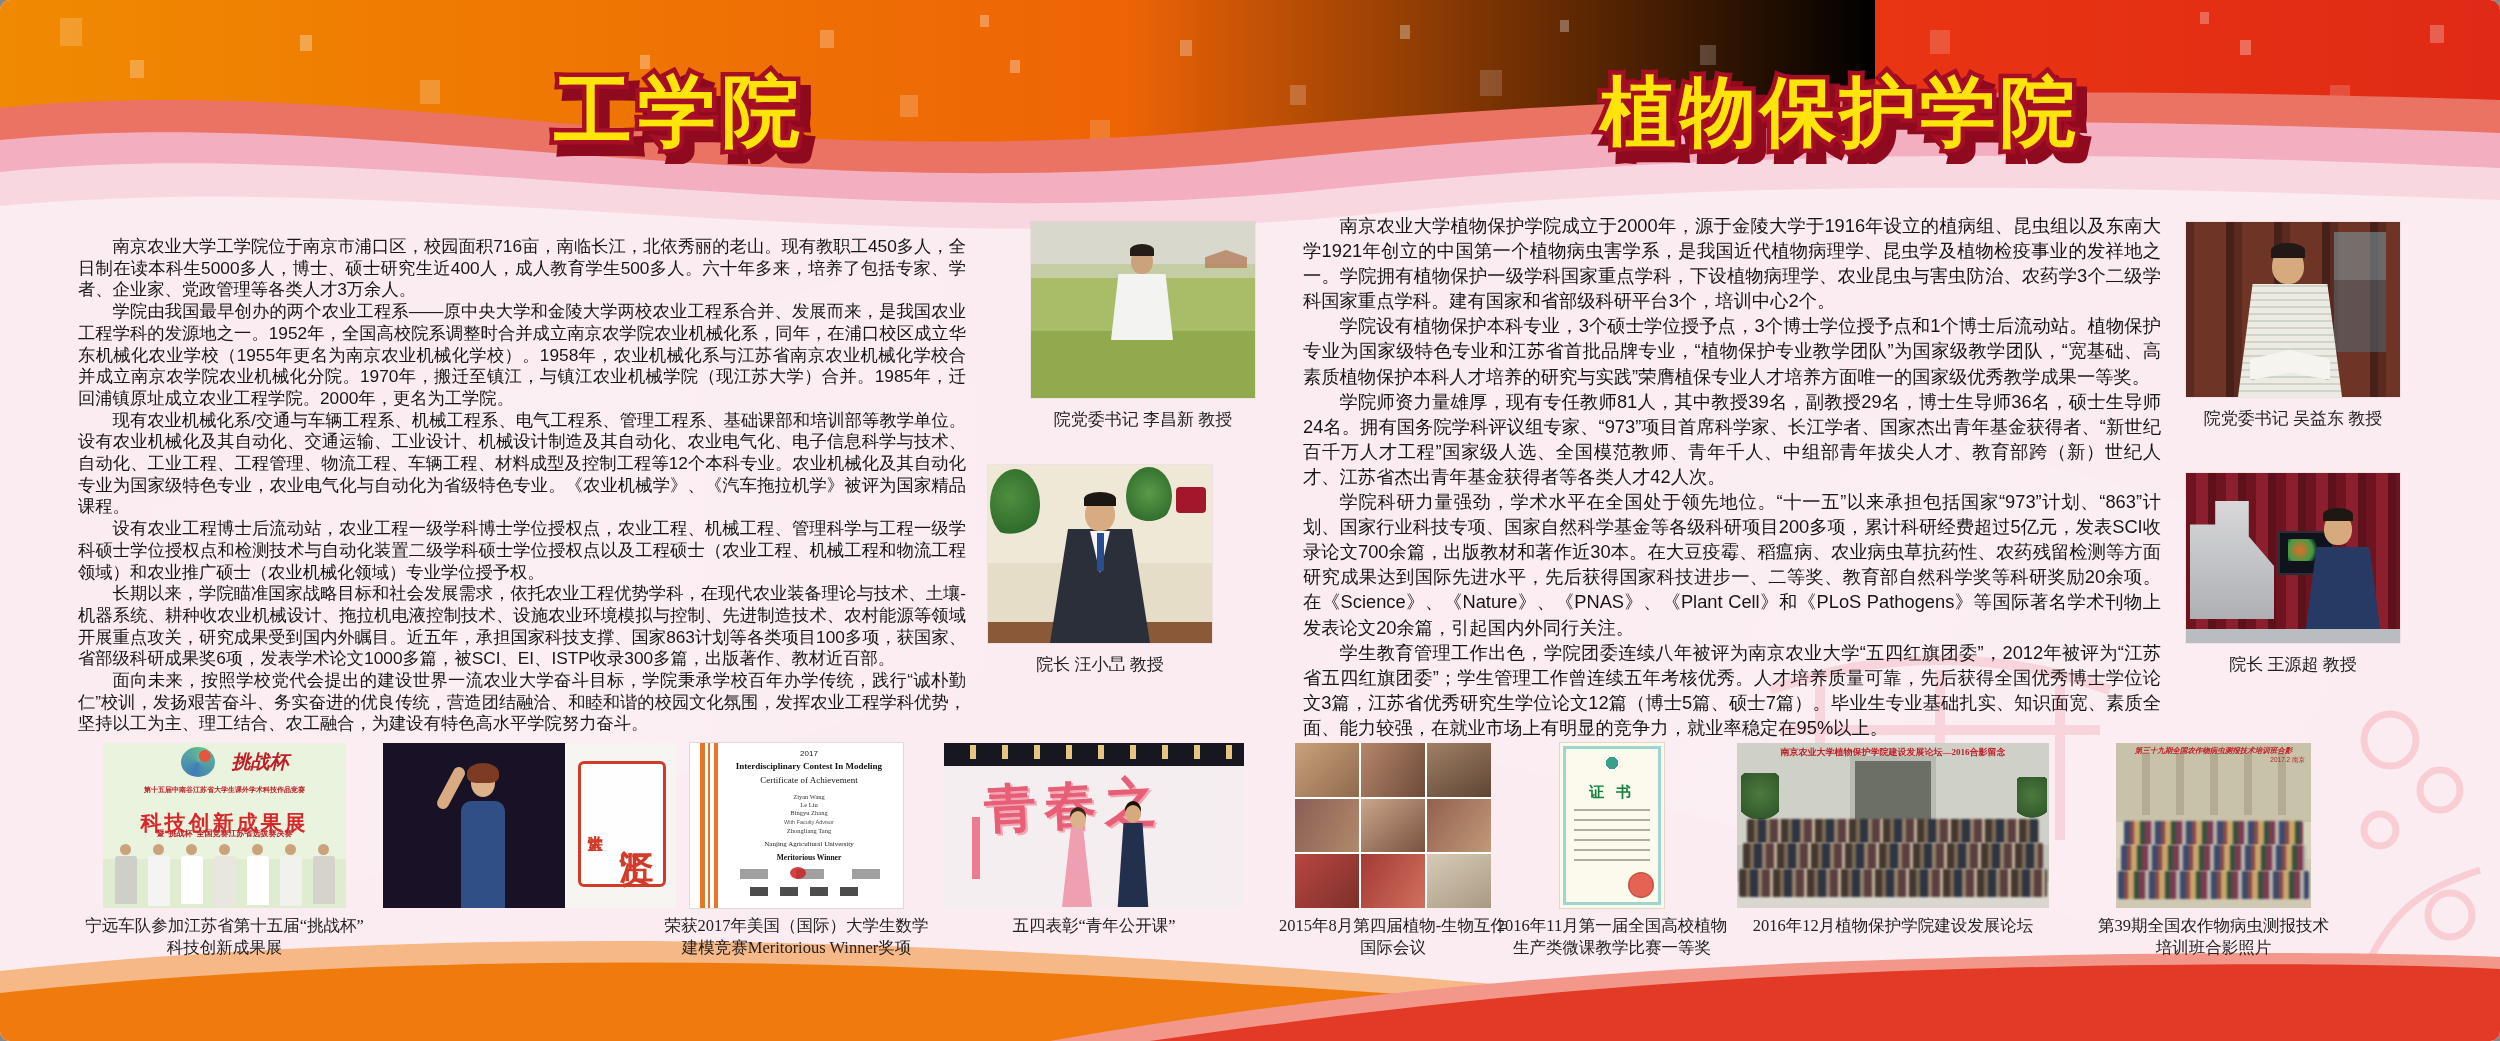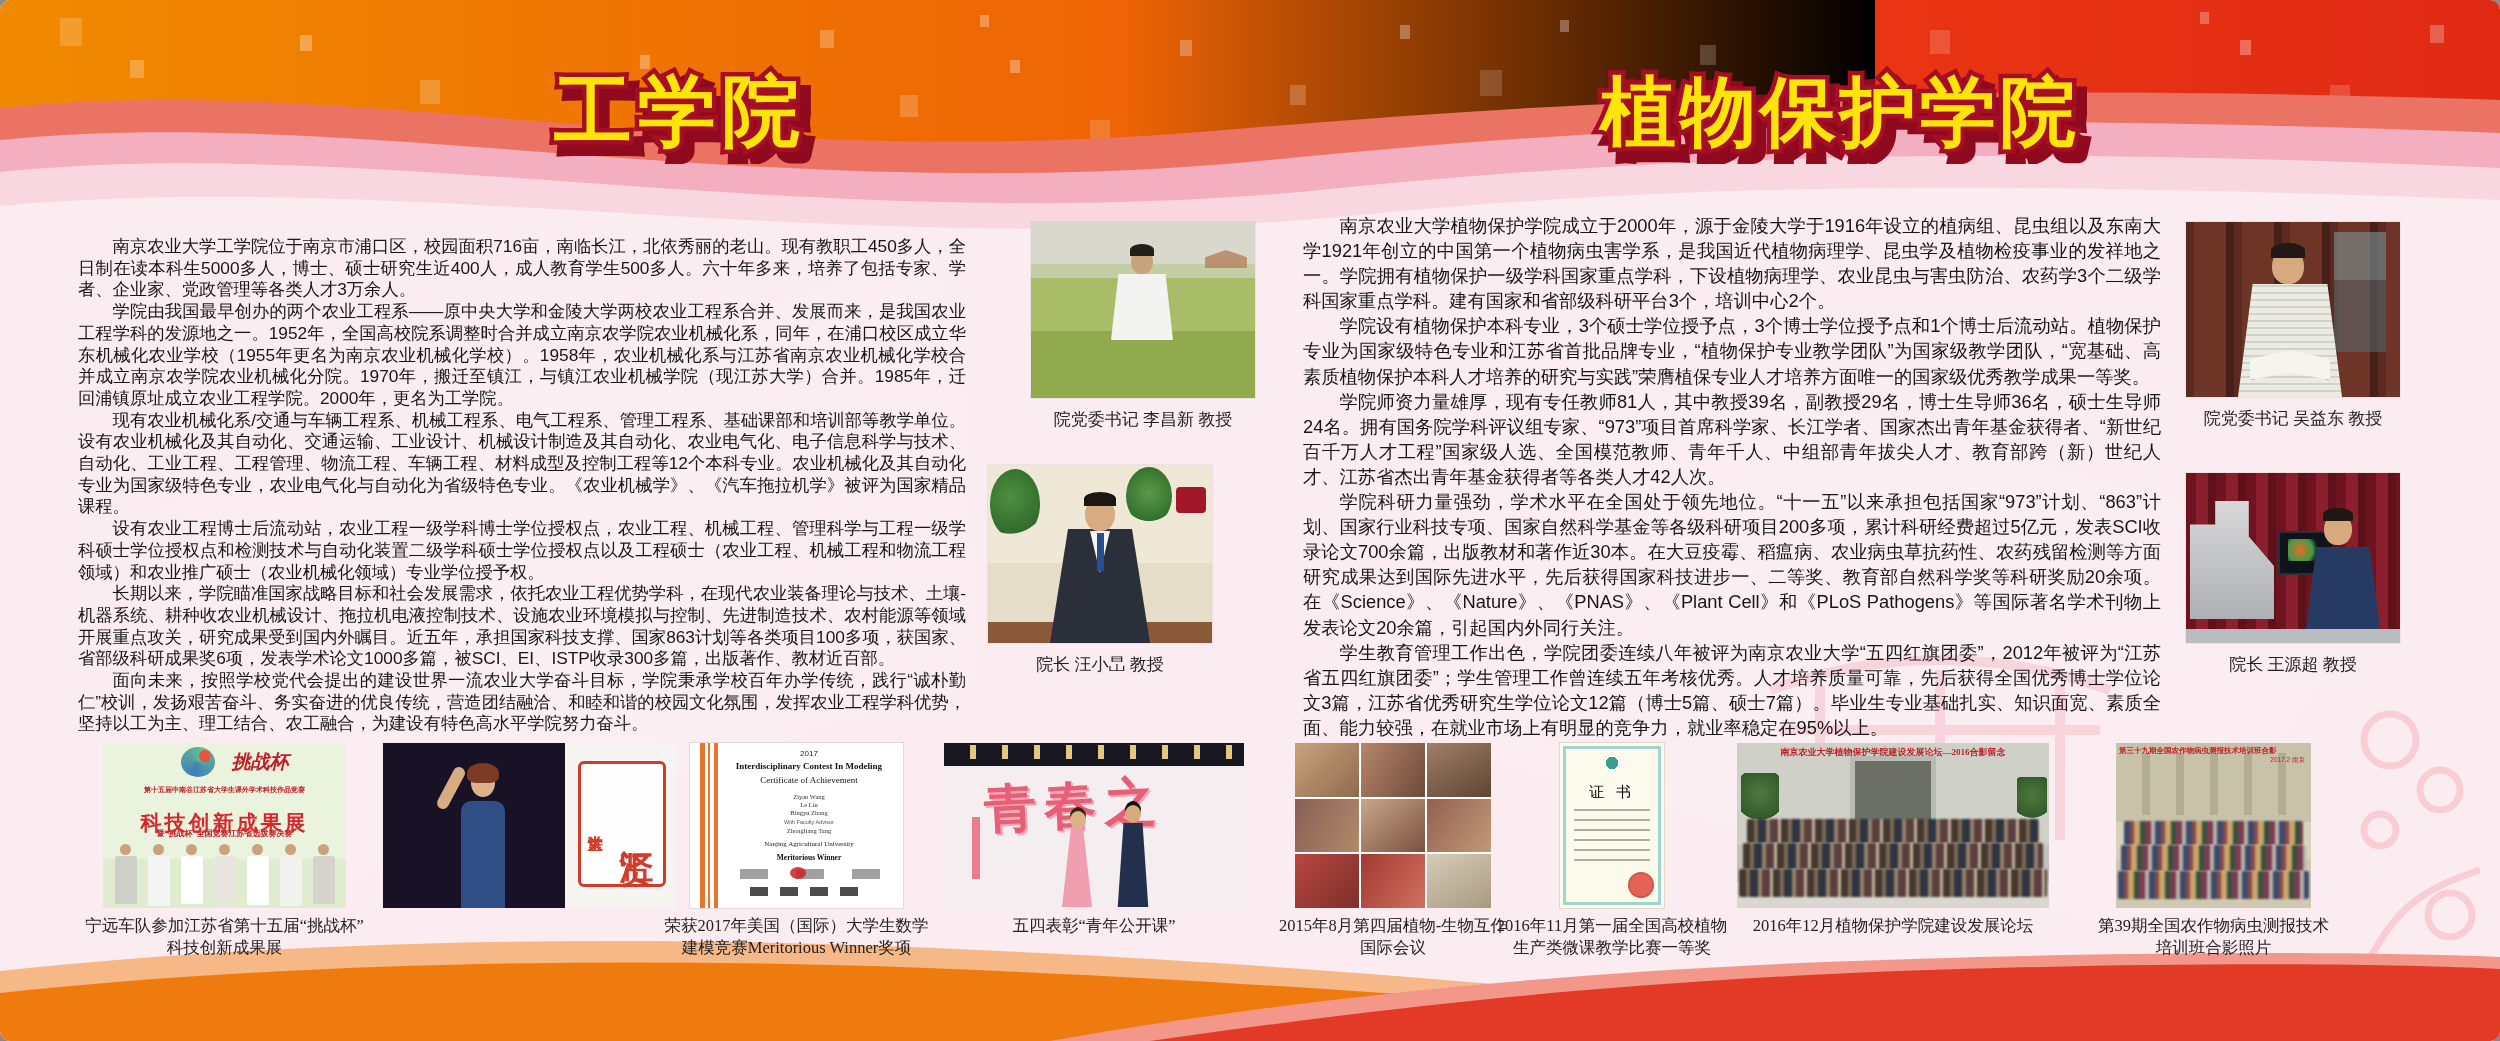--- a/index.html
+++ b/index.html
@@ -292,21 +292,21 @@
       <div style="background:linear-gradient(120deg,#a33a33,#d0705f);"></div>
       <div style="background:linear-gradient(150deg,#d8cbb6,#a89a82);"></div>
     </div>
     <figcaption>2015年8月第四届植物-生物互作
 国际会议</figcaption>
   </figure>
 
   <figure class="gal" style="left:1560px;width:104px;">
     <div class="ph" style="background:#fcfaed;box-shadow:inset 0 0 0 3px #fcfaed,inset 0 0 0 6px #9fd4cf,0 0 0 1px #e0d8c8;text-align:center;">
       <div class="abs" style="left:44px;top:12px;width:16px;height:16px;border-radius:50%;background:radial-gradient(circle,#3aa08a 0 55%,#fff 56% 70%,#3aa08a 71%);"></div>
-      <div class="abs" style="left:0;top:40px;width:100%;font-size:15px;font-weight:400;color:#000000;letter-spacing:4px;font-family:'Liberation Serif',serif;">证 书</div>
+      <div class="abs" style="left:0;top:40px;width:100%;font-size:15px;font-weight:700;color:#15803d;letter-spacing:4px;font-family:'Liberation Serif',serif;">证 书</div>
       <div class="abs" style="left:14px;top:66px;width:76px;height:52px;background:repeating-linear-gradient(#9a9a92 0 2px,transparent 2px 10px);opacity:.8;"></div>
       <div class="abs" style="right:10px;bottom:10px;width:26px;height:26px;border-radius:50%;background:radial-gradient(circle,#e0483a 0 62%,#c23327 63%);opacity:.85;"></div>
     </div>
     <figcaption>2016年11月第一届全国高校植物
 生产类微课教学比赛一等奖</figcaption>
   </figure>
 
   <figure class="gal" style="left:1737px;width:312px;">
     <div class="ph" style="background:linear-gradient(#cfd0c8 0 62%,#c3c2ba 62% 84%,#d9d7cf 84% 100%);">
       <div class="abs" style="left:4px;top:3px;width:304px;text-align:center;font-size:9px;font-weight:bold;color:#c01e26;font-family:'Liberation Serif',serif;white-space:nowrap;overflow:hidden;">南京农业大学植物保护学院建设发展论坛—2016合影留念</div>
@@ -316,21 +316,21 @@
       <div class="crowd" style="left:10px;right:10px;top:76px;height:24px;"></div>
       <div class="crowd" style="left:6px;right:6px;top:100px;height:26px;"></div>
       <div class="crowd" style="left:2px;right:2px;top:126px;height:28px;"></div>
     </div>
     <figcaption>2016年12月植物保护学院建设发展论坛</figcaption>
   </figure>
 
   <figure class="gal" style="left:2116px;width:195px;">
     <div class="ph" style="background:linear-gradient(#c9c2ab 0 48%,#d8d2bd 48% 70%,#cfc9b4 70% 100%);">
       <div class="abs" style="left:0;top:10px;width:100%;height:62px;background:repeating-linear-gradient(90deg,transparent 0 26px,#b3ab92 26px 34px);"></div>
-      <div class="abs" style="left:3px;top:3px;width:189px;font-size:7.5px;font-weight:bold;color:#c01e26;font-family:'Liberation Serif',serif;white-space:nowrap;overflow:hidden;">第三十九期全国农作物病虫测报技术培训班合影</div>
+      <div class="abs" style="left:3px;top:3px;width:189px;text-align:center;font-size:7.5px;font-weight:bold;color:#c01e26;font-family:'Liberation Serif',serif;white-space:nowrap;overflow:hidden;font-style:italic;">第三十九期全国农作物病虫测报技术培训班合影</div>
       <div class="abs" style="right:6px;top:13px;font-size:6.5px;color:#c01e26;">2017.2 南京</div>
       <div class="crowd colorful" style="left:8px;right:8px;top:78px;height:24px;"></div>
       <div class="crowd colorful" style="left:5px;right:5px;top:102px;height:26px;"></div>
       <div class="crowd colorful" style="left:2px;right:2px;top:128px;height:28px;"></div>
     </div>
     <figcaption>第39期全国农作物病虫测报技术
 培训班合影照片</figcaption>
   </figure>
 
   <svg class="layer" style="left:0;bottom:0;z-index:2" width="2500" height="120" viewBox="0 0 2500 120">

